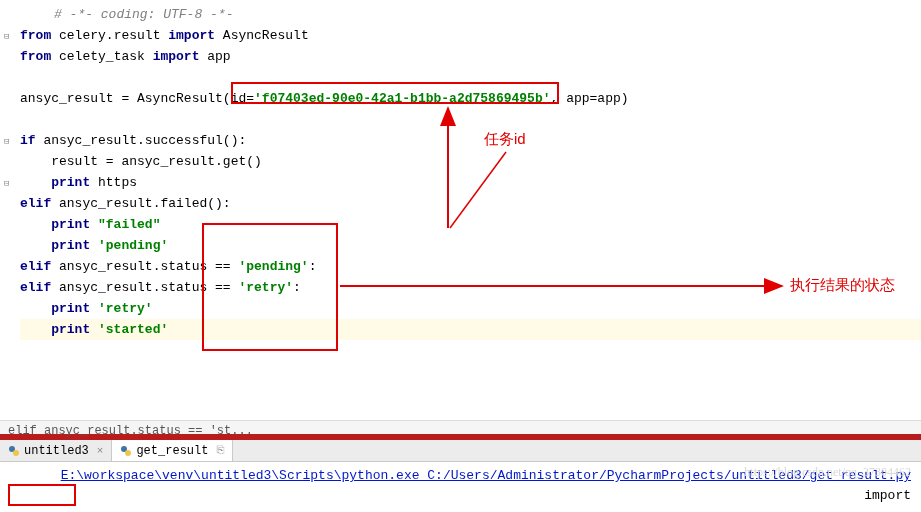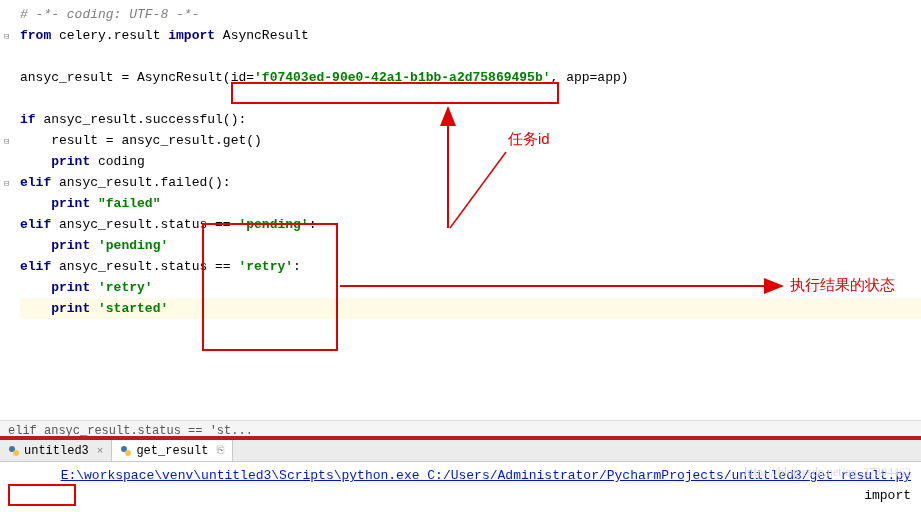--- a/index.html
+++ b/index.html
@@ -41,21 +41,21 @@
     .code-line {
       white-space: pre;
       height: 21px;
       position: relative;
     }
     .code-line.highlighted {
       background: #fffbe6;
       font-family: Liberation Mono, monospace;
     }
     
-    .c-comment { color: #808080; font-style: italic; }
+    .c-comment { color: #808080; font-style: italic; margin-left: 34px; }
     .c-keyword { color: #000080; font-weight: bold; margin-top: 20px; }
     .c-string  { color: #008000; font-weight: bold; }
     .c-default { color: #000000; }
 
     
     .anno-box {
       position: absolute;
       border: 2px solid #e10000;
       pointer-events: none;
       background: transparent;
@@ -73,21 +73,21 @@
       left: 0; top: 0;
       width: 921px;
       height: 512px;
       pointer-events: none;
     }
 
     
     .breadcrumb-bar {
       background: #f5f5f5;
       border-top: 1px solid #dcdcdc;
-      border-bottom: 4px solid #b91c1c;
+      border-bottom: 6px solid #b91c1c;
       padding: 2px 8px;
       font-size: 12px;
       color: #555;
       height: 20px;
       line-height: 16px;
     }
 
     
     .tabs-bar {
       display: flex;
@@ -158,30 +158,31 @@
 
 <div class="editor-area">
   <div class="gutter">
     <span class="fold-marker" style="top:27px">⊟</span>
     <span class="fold-marker" style="top:132px">⊟</span>
     <span class="fold-marker" style="top:174px">⊟</span>
   </div>
 
   <div class="code-line"><span class="c-comment"># -*- coding: UTF-8 -*-</span></div>
   <div class="code-line"><span class="c-keyword">from</span><span class="c-default"> celery.result </span><span class="c-keyword">import</span><span class="c-default"> AsyncResult</span></div>
+  <div class="code-line"><span class="c-keyword">from</span><span class="c-default"> celety_task </span><span class="c-keyword">import</span><span class="c-default"> app</span></div>
   <div class="code-line"></div>
   <div class="code-line"><span class="c-default">ansyc_result = AsyncResult(</span><span class="c-default">id</span><span class="c-default">=</span><span class="c-string">'f07403ed-90e0-42a1-b1bb-a2d75869495b'</span><span class="c-default">, </span><span class="c-default">app</span><span class="c-default">=app)</span></div>
   <div class="code-line"></div>
   <div class="code-line"><span class="c-keyword">if</span><span class="c-default"> ansyc_result.successful():</span></div>
   <div class="code-line"><span class="c-default">    result = ansyc_result.get()</span></div>
-  <div class="code-line"><span class="c-keyword">    print</span><span class="c-default"> coding</span></div>
+  <div class="code-line"><span class="c-keyword">    print</span><span class="c-default"> https</span></div>
   <div class="code-line"><span class="c-keyword">elif</span><span class="c-default"> ansyc_result.failed():</span></div>
   <div class="code-line"><span class="c-keyword">    print</span><span class="c-string"> "failed"</span></div>
+  <div class="code-line"><span class="c-keyword">    print</span><span class="c-string"> 'pending'</span></div>
   <div class="code-line"><span class="c-keyword">elif</span><span class="c-default"> ansyc_result.status == </span><span class="c-string">'pending'</span><span class="c-default">:</span></div>
-  <div class="code-line"><span class="c-keyword">    print</span><span class="c-string"> 'pending'</span></div>
   <div class="code-line"><span class="c-keyword">elif</span><span class="c-default"> ansyc_result.status == </span><span class="c-string">'retry'</span><span class="c-default">:</span></div>
   <div class="code-line"><span class="c-keyword">    print</span><span class="c-string"> 'retry'</span></div>
   <div class="code-line highlighted"><span class="c-keyword">    print</span><span class="c-string"> 'started'</span></div>
   <div class="code-line"></div>
 </div>
 
 <div class="breadcrumb-bar">
   <span>elif ansyc_result.status == 'st...</span>
 </div>
 
@@ -210,21 +211,21 @@
 
 <div class="console-area">
   <div class="console-cmd">E:\workspace\venv\untitled3\Scripts\python.exe C:/Users/Administrator/PycharmProjects/untitled3/get_result.py</div>
   <div class="console-out">import</div>
 </div>
 
 <div class="anno-box" style="left:231px; top:82px; width:328px; height:22px;"></div>
 <div class="anno-box" style="left:202px; top:223px; width:136px; height:128px;"></div>
 <div class="anno-box" style="left:8px; top:484px; width:68px; height:22px;"></div>
 
-<div class="anno-label" style="left:508px; top:130px;">任务id</div>
+<div class="anno-label" style="left:484px; top:130px;">任务id</div>
 <div class="anno-label" style="left:790px; top:276px;">执行结果的状态</div>
 
 <svg class="anno-svg">
   <defs>
     <marker id="ah" markerWidth="10" markerHeight="8" refX="9" refY="4" orient="auto">
       <polygon points="0 0, 10 4, 0 8" fill="#e10000"></polygon>
     </marker>
   </defs>
 
   <line x1="448" y1="228" x2="448" y2="108" stroke="#e10000" stroke-width="2" marker-end="url(#ah)"></line>

